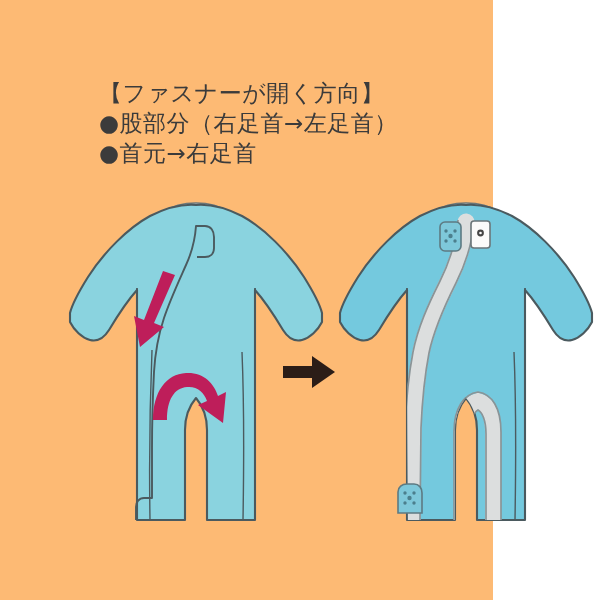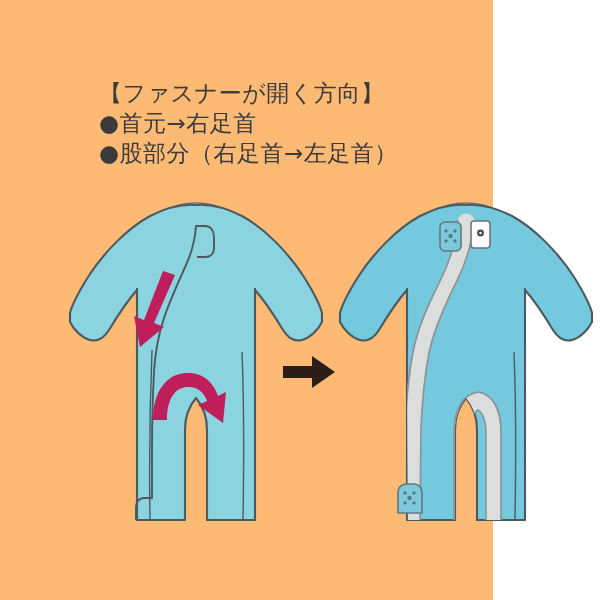--- a/index.html
+++ b/index.html
@@ -48,22 +48,22 @@
     display: block;
   }
 </style>
 </head>
 <body>
 
 <div id="canvas">
 
   <div class="text-block">
     <div class="line l1">【ファスナーが開く方向】</div>
+    <div class="line l3">●股部分（右足首→左足首）</div>
     <div class="line l2">●首元→右足首</div>
-    <div class="line l3">●股部分（右足首→左足首）</div>
   </div>
 
   <svg class="art" viewBox="0 0 600 600">
     <defs>
       <clipPath id="clipLeftBody">
         <path d="M196,205
                  C184,204 168,207 150,216
                  C128,228 104,252 88,277
                  C78,293 72,305 70,313
                  L70,322

